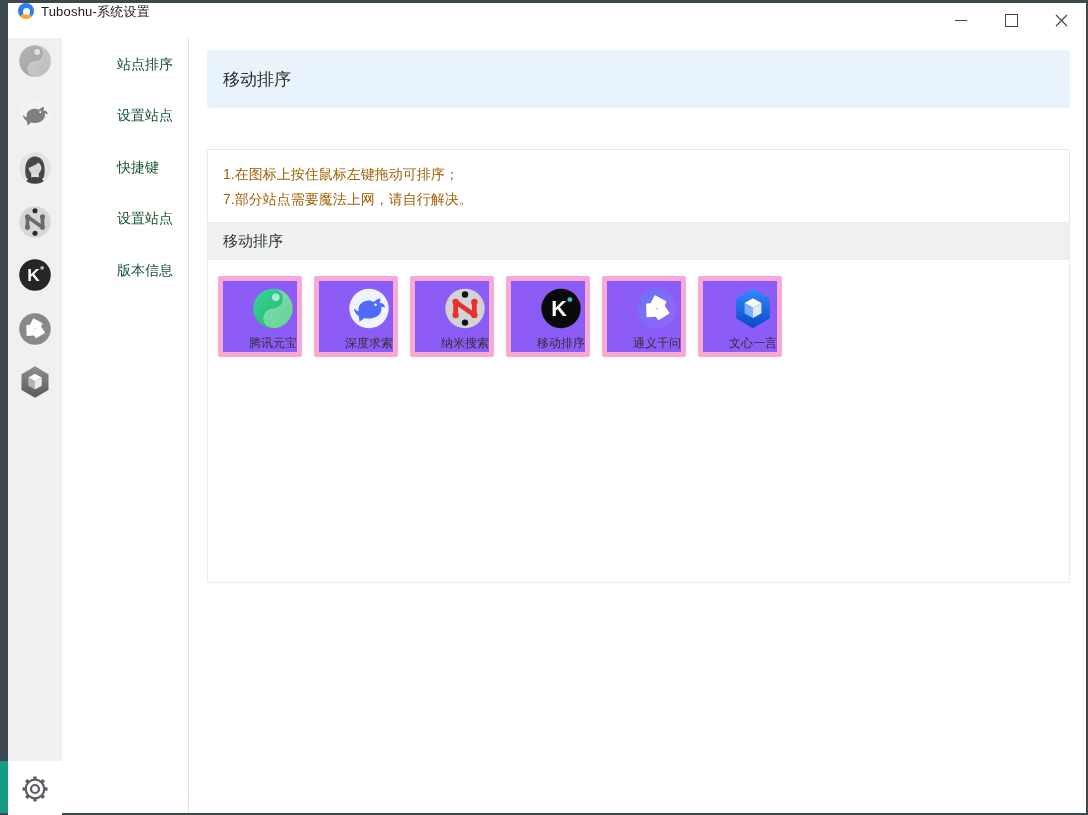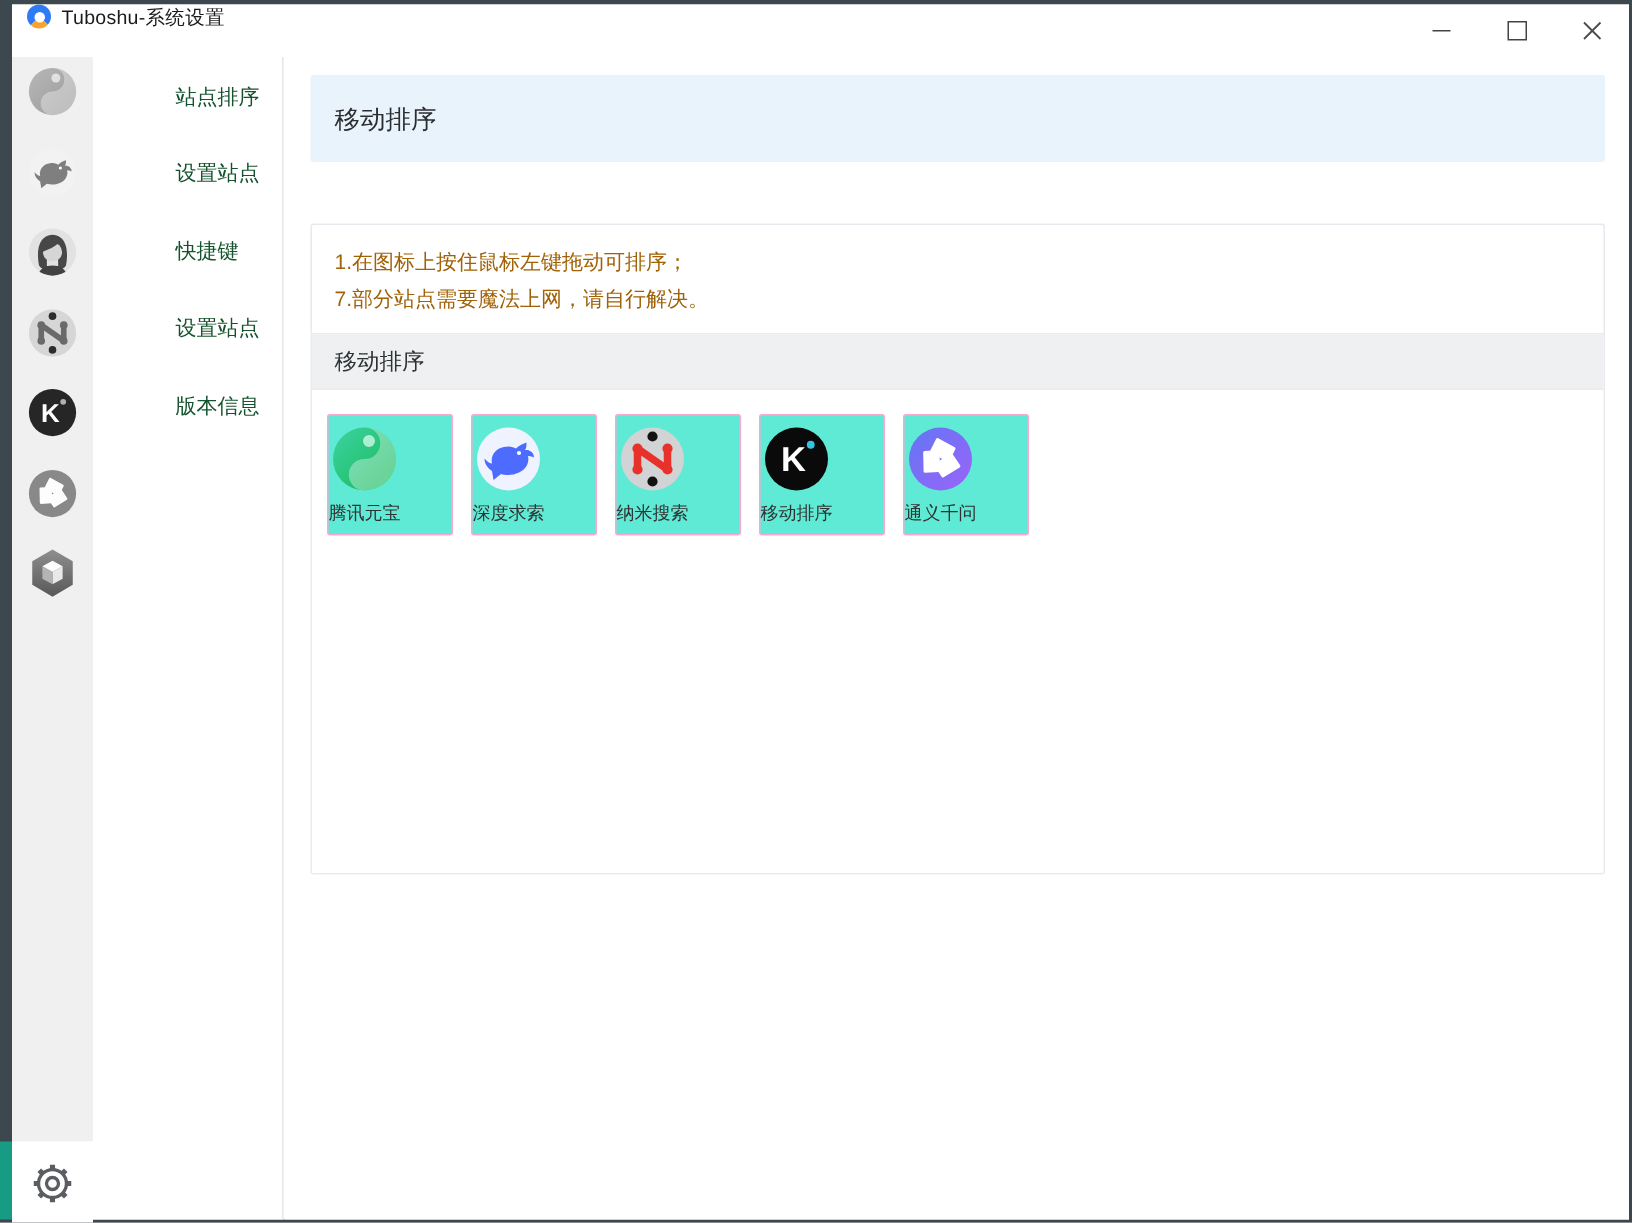--- a/index.html
+++ b/index.html
@@ -39,22 +39,22 @@
   .content{position:absolute;left:182px;top:35px;right:0;bottom:0;background:#fff;}
   .header-box{position:absolute;left:17px;top:12px;width:863px;height:58px;background:#e8f3fc;border-radius:2px;
     display:flex;align-items:center;box-sizing:border-box;padding-left:16px;font-size:17px;color:#2b2d30;}
   .tip-box{position:absolute;left:17px;top:90px;width:863px;height:75px;box-sizing:border-box;
     border:1px solid #e6e9ee;border-radius:2px;padding:12px 15px;font-size:14px;color:#a16207;line-height:25px;margin-top:21px;}
   .section{position:absolute;left:17px;top:184px;width:863px;height:361px;box-sizing:border-box;
     border:1px solid #e9ebee;border-radius:2px;background:#fff;}
   .section-bar{height:36px;background:#eef0f1;display:flex;align-items:center;padding-left:15px;
     font-size:15px;color:#2f3235;border-bottom:1px solid #e9ebee;}
   .tiles{display:flex;gap:12px;padding:16px 0 0 10px;}
-  .tile{width:84px;height:81px;box-sizing:border-box;border:1px solid #f9a8d4;border-radius:2px;
-    display:flex;flex-direction:column;align-items:flex-start;cursor:grab;background:#5eead4;}
+  .tile{width:84px;height:81px;box-sizing:border-box;border:5px solid #f9a8d4;border-radius:2px;
+    display:flex;flex-direction:column;align-items:flex-end;cursor:grab;background:#8b5cf6;}
   .tile svg{width:48px;height:48px;margin-top:5px;}
   .tile-label{font-size:12px;color:#303133;margin-top:4px;}
 
   .hidden-defs{position:absolute;width:0;height:0;overflow:hidden;}
 </style>
 </head>
 <body>
 
 <svg class="hidden-defs" aria-hidden="true">
   <defs>
@@ -249,20 +249,26 @@
             <div class="tile-label">移动排序</div>
           </div>
 
           <div class="tile">
             <svg viewBox="0 0 48 48">
                 <use href="#sym-qwen"></use>
               </svg>
             <div class="tile-label">通义千问</div>
           </div>
 
+          <div class="tile">
+            <svg viewBox="0 0 48 48">
+                <use href="#sym-wenxin"></use>
+              </svg>
+            <div class="tile-label">文心一言</div>
+          </div>
 
         </div>
       </div>
     </div>
 
   </div>
   <div class="teal-strip"></div>
 </div>
 
 </body></html>

